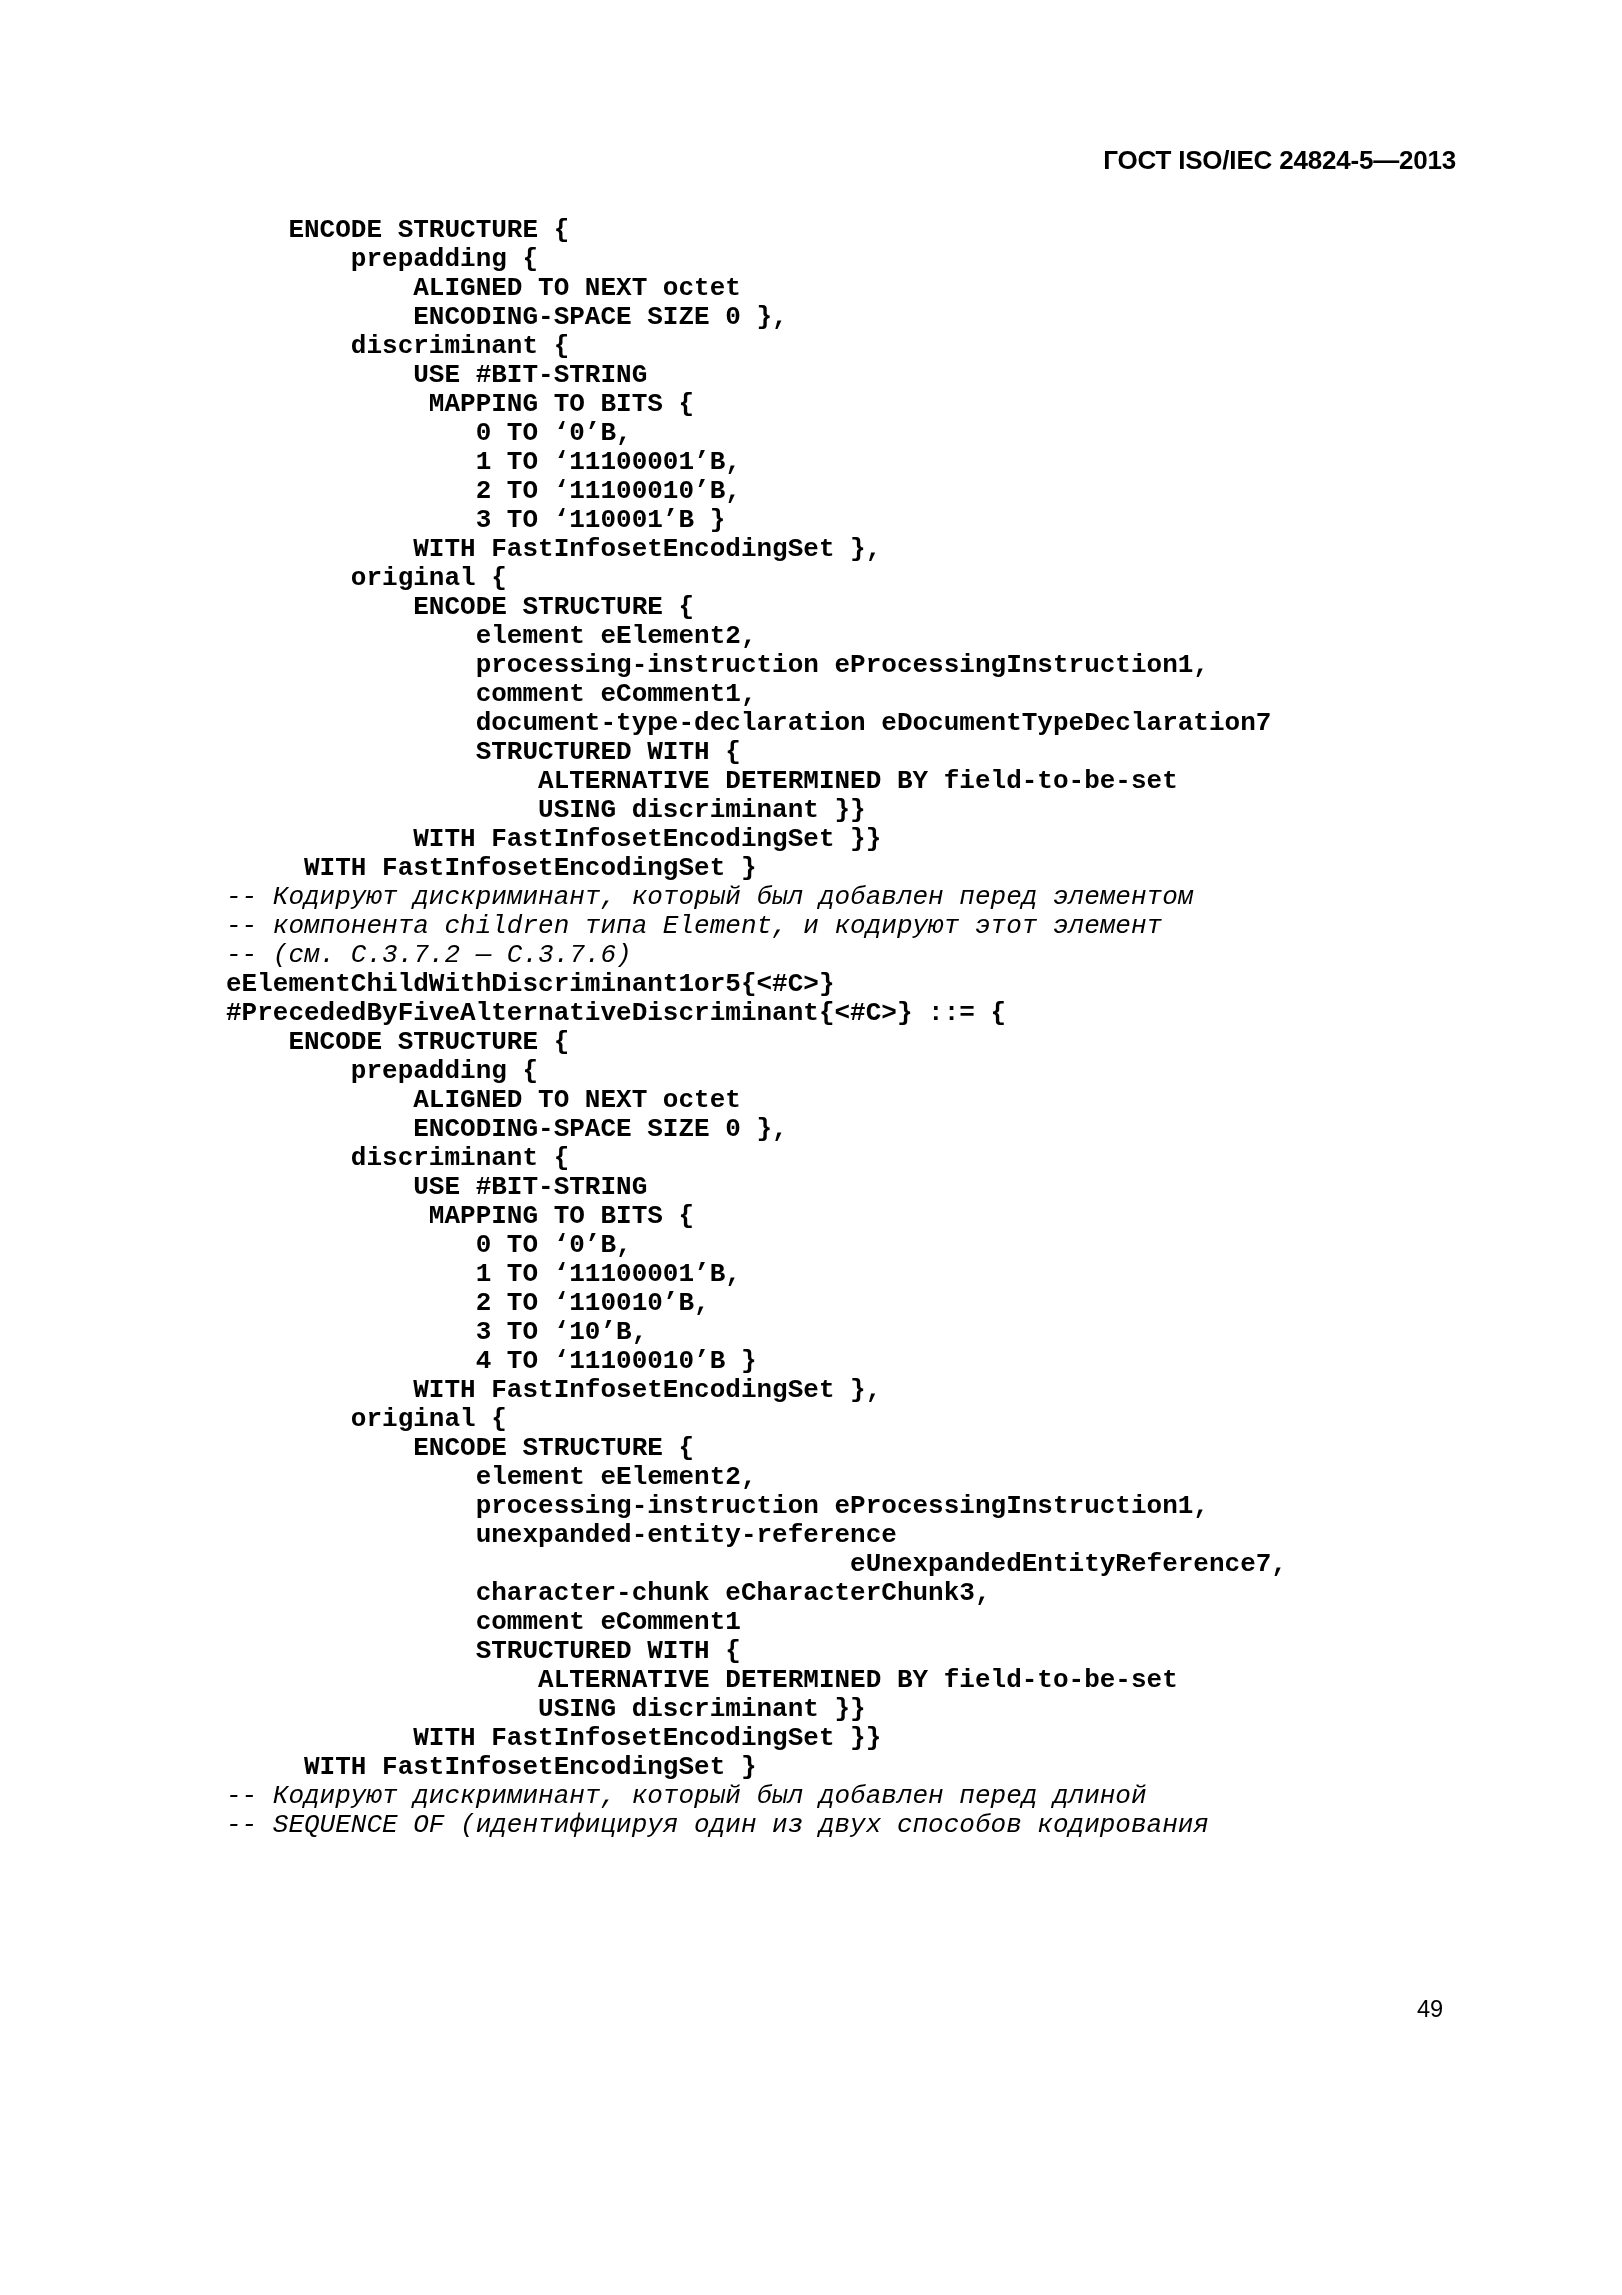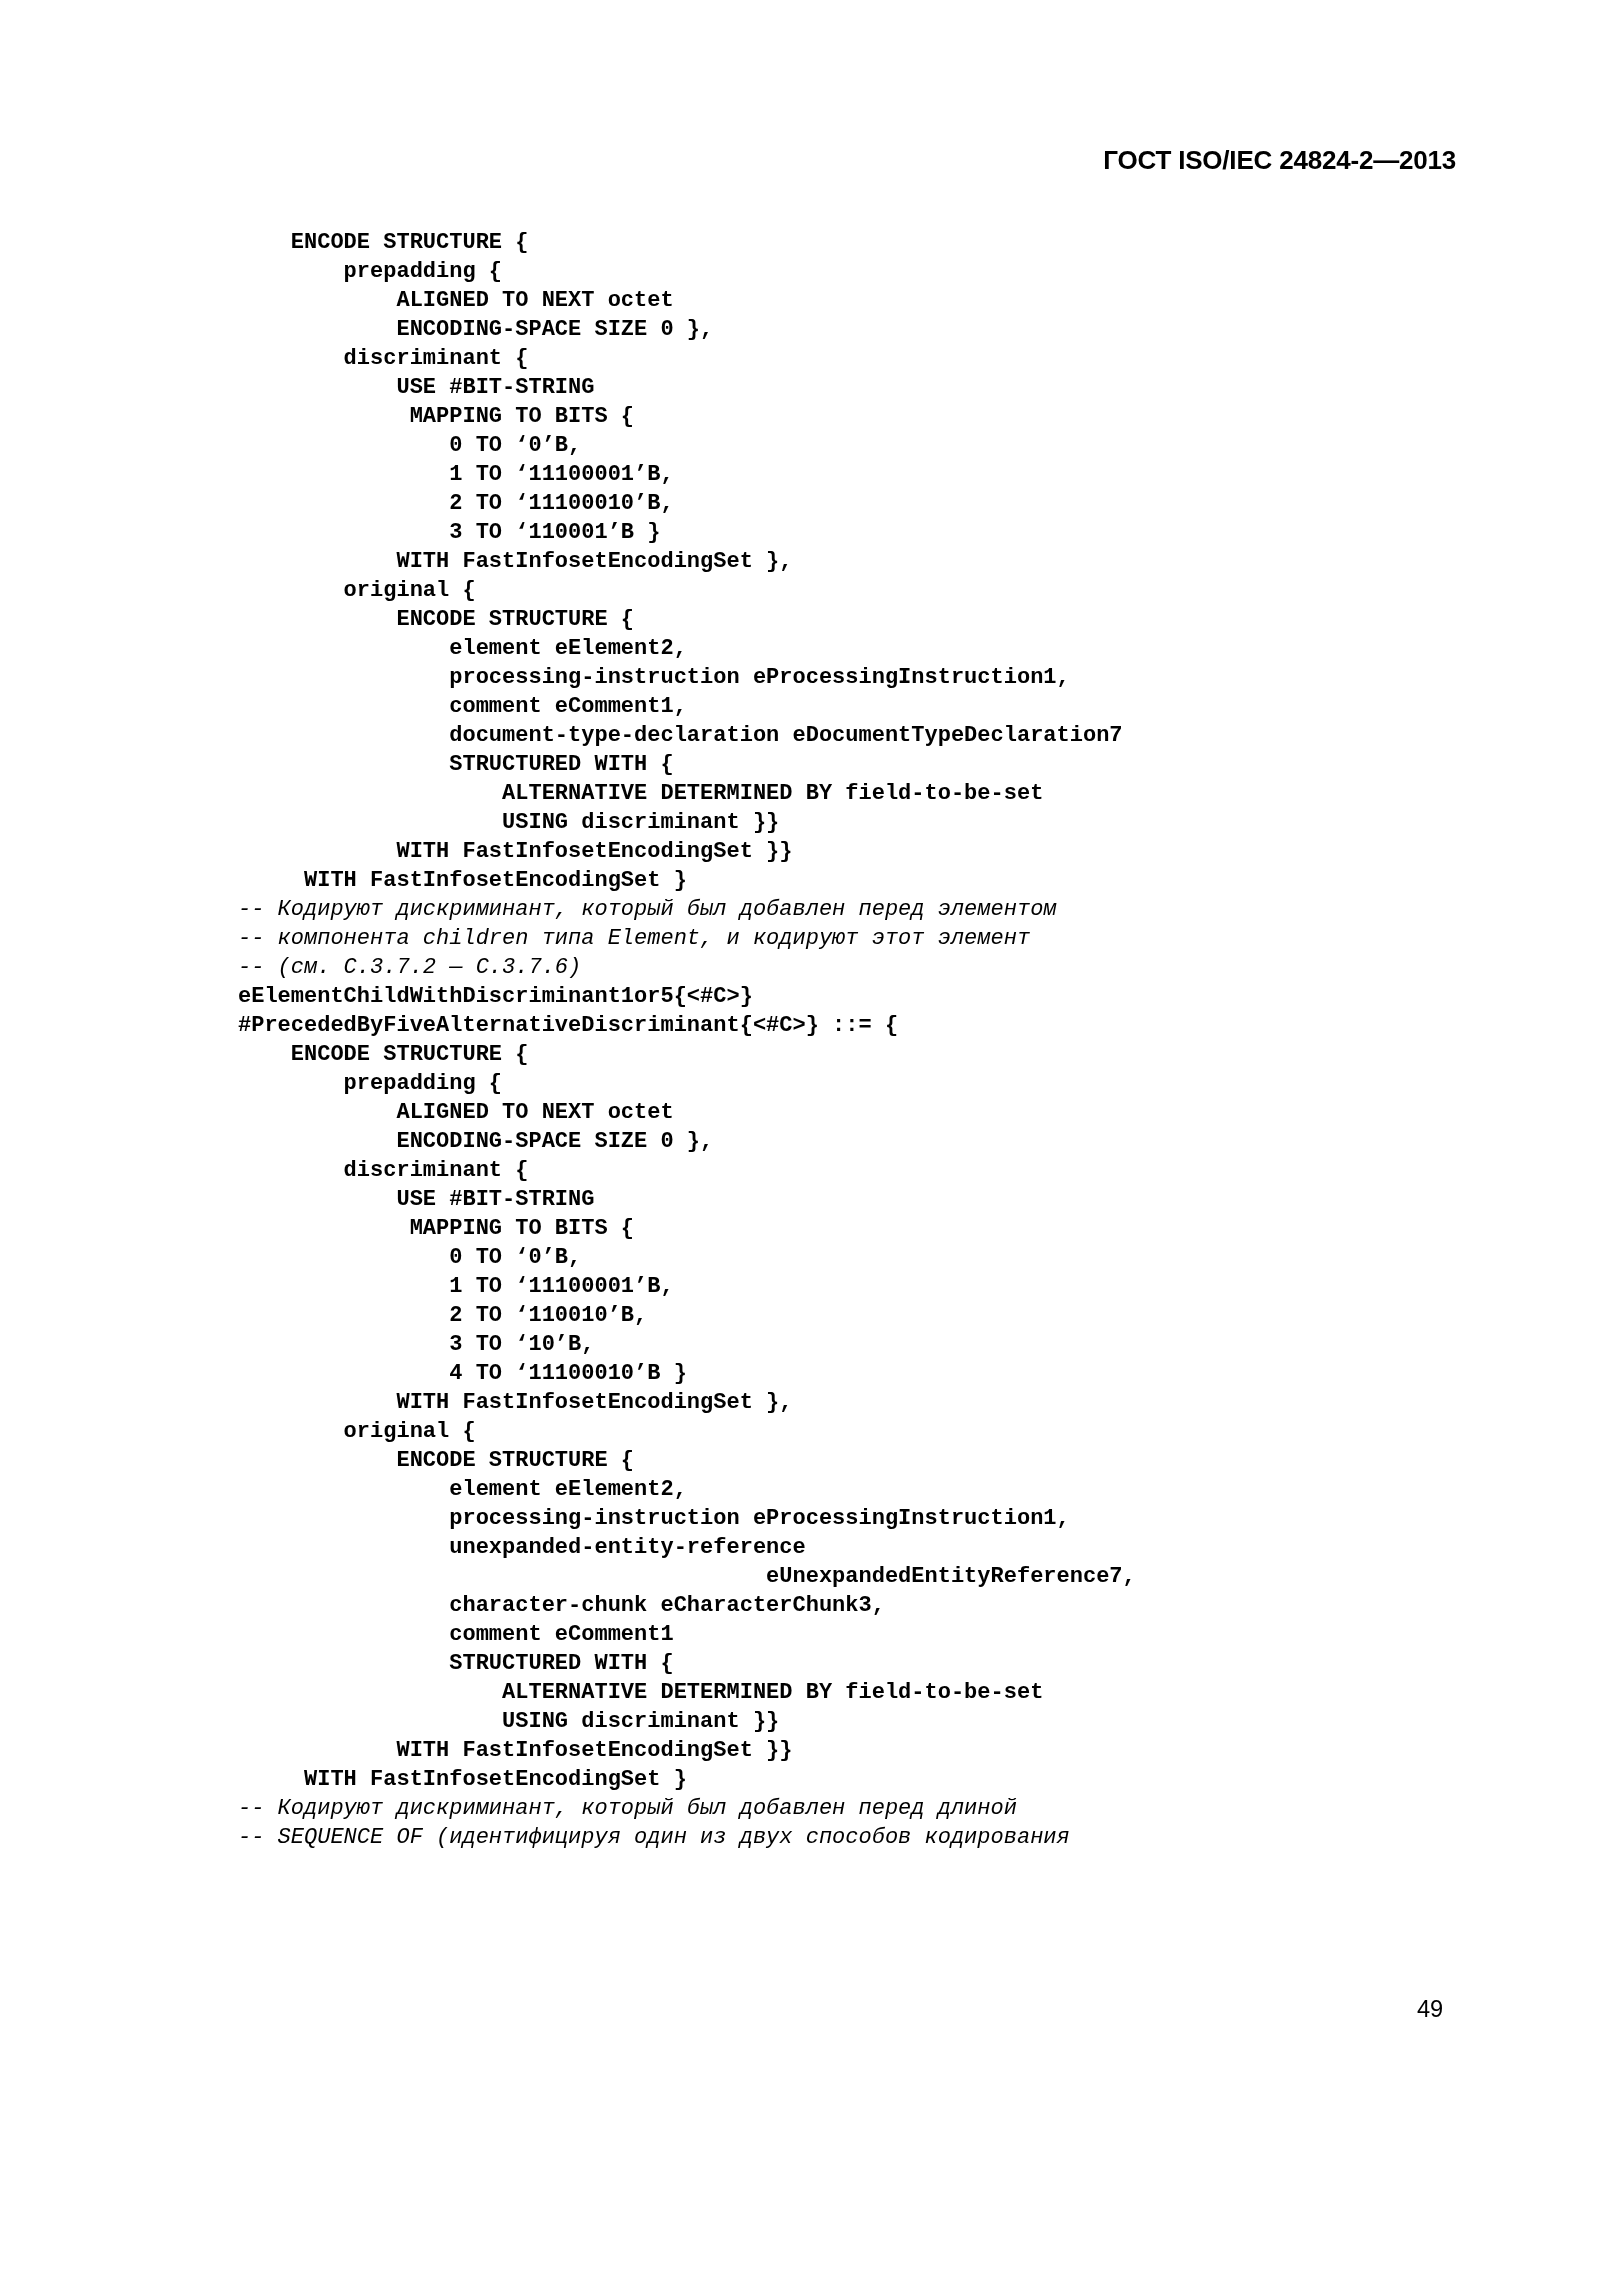--- a/index.html
+++ b/index.html
@@ -26,24 +26,24 @@
     color: #000000;
     white-space: pre;
   }
   .code-area {
     position: absolute;
     left: 226px;
     top: 216px;
     width: 1309px;
   }
   pre.code {
-    margin: 12px;
+    margin: 0;
     padding: 0;
     font-family: "Liberation Mono", "DejaVu Sans Mono", monospace;
-    font-size: 22px;
+    font-size: 26px;
     line-height: 29px;
     font-weight: bold;
     color: #000000;
     white-space: pre;
     letter-spacing: 0px;
   }
   pre.code .cmt {
     font-style: italic;
     font-weight: normal;
   }
@@ -56,21 +56,21 @@
     font-weight: normal;
     color: #000000;
     white-space: pre;
   }
 </style>
 </head>
 <body>
 
 <div class="page">
 
-  <div class="header">ГОСТ ISO/IEC 24824-2—2013</div>
+  <div class="header">ГОСТ ISO/IEC 24824-5—2013</div>
 
   <div class="code-area">
     <pre class="code"><span>    ENCODE STRUCTURE {
         prepadding {
             ALIGNED TO NEXT octet
             ENCODING-SPACE SIZE 0 },
         discriminant {
             USE #BIT-STRING
              MAPPING TO BITS {
                 0 TO ‘0’B,

